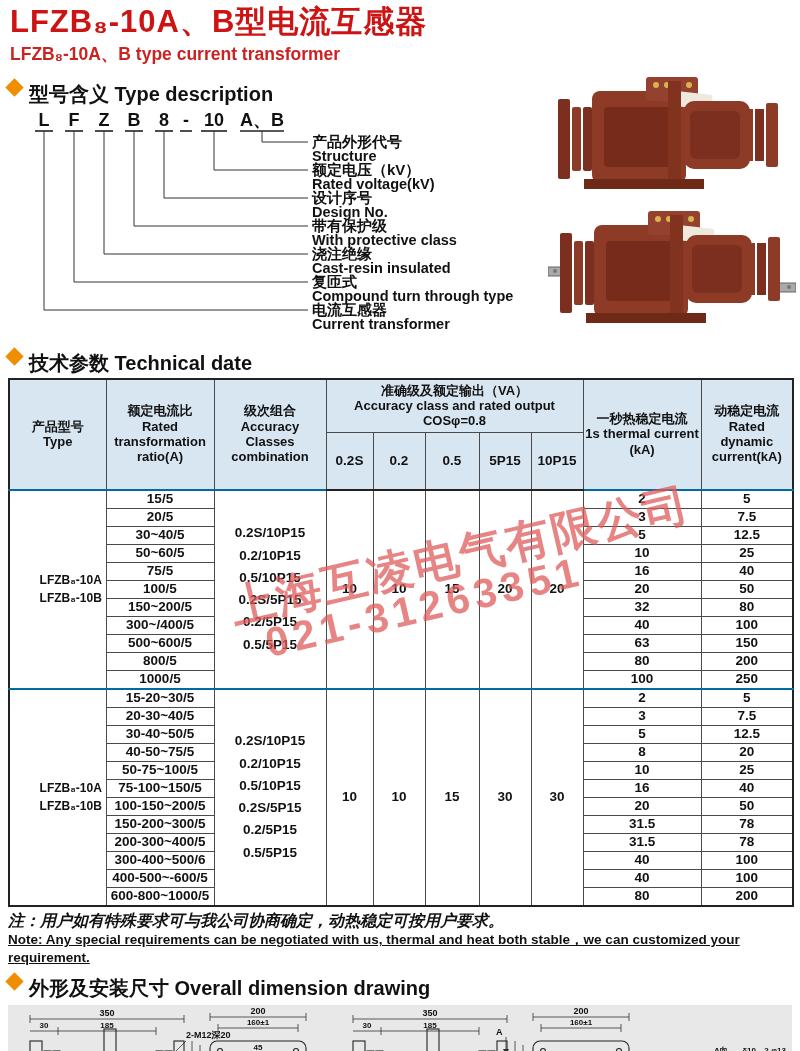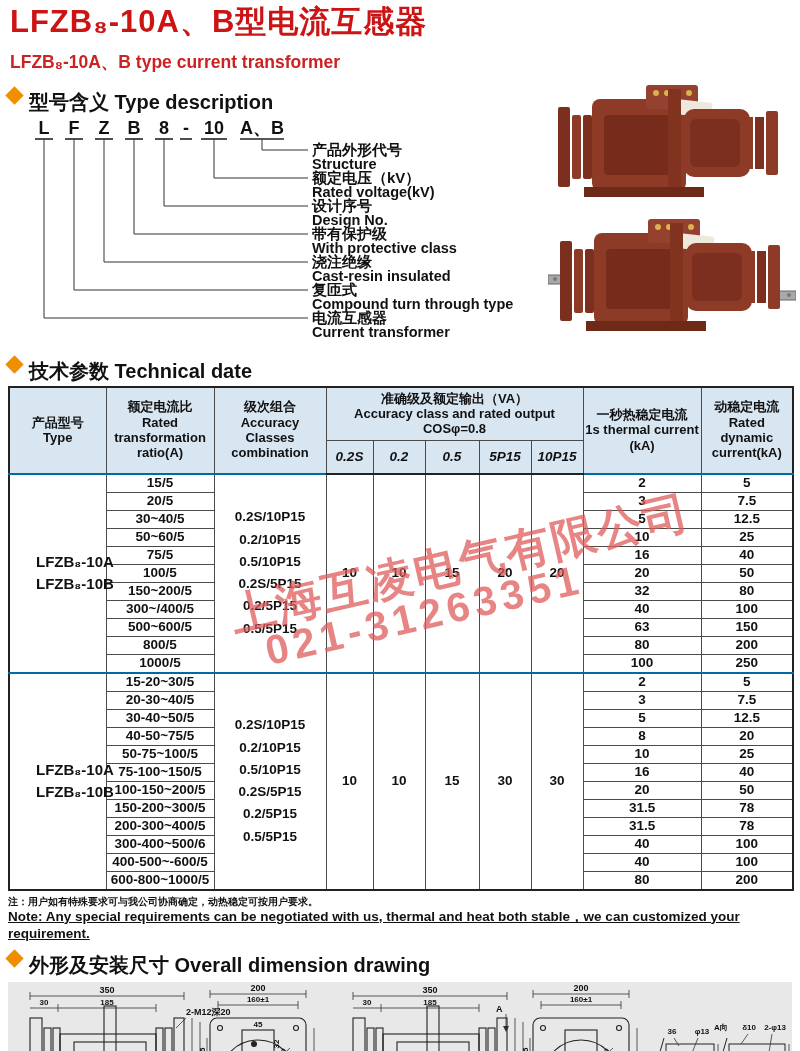--- a/index.html
+++ b/index.html
@@ -1,47 +1,47 @@
 <!DOCTYPE html>
 <html><head>
 <meta charset="utf-8">
 <style>
   html,body{margin:0;padding:0;background:#fff;}
   .page{position:relative;width:800px;height:1051px;background:#fff;overflow:hidden;
         font-family:"Liberation Sans","DejaVu Sans",sans-serif;color:#111;}
-  .title-cn{margin:4px 0 12px 10px;font-size:31px;font-weight:bold;color:#cc1414;letter-spacing:1px;line-height:1.15;}
+  .title-cn{margin:4px 0 4px 10px;font-size:31px;font-weight:bold;color:#cc1414;letter-spacing:1px;line-height:1.15;}
   .title-en{margin:0 0 16px 10px;font-size:17.5px;font-weight:bold;color:#cc2222;line-height:1.2;}
   .sec{display:flex;gap:8px;margin:9px 0 2px 8px;height:26px;}
   .diamond{width:13px;height:13px;background:#ef8f00;transform:rotate(45deg);flex:0 0 auto;}
   .sec h3{margin:0;font-size:20px;font-weight:bold;color:#111;}
   .diagram-row{position:relative;height:232px;}
   .code-svg{position:absolute;left:14px;top:0;}
   .code-svg text{fill:#111;}
   .code-svg .ltr{font-size:18px;font-weight:bold;}
   .code-svg .cn{font-size:15px;font-weight:bold;}
   .code-svg .en{font-size:14.5px;font-weight:bold;}
   .photos{position:absolute;top:-36px;right:2px;width:250px;}
   .photos svg{display:block;margin-bottom:12px;}
   
   .table-wrap{position:relative;margin-top:2px;}
   table.tech{border-collapse:collapse;table-layout:fixed;width:784px;margin-left:8px;border:2px solid #222;}
   .tech th,.tech td{border:1px solid #4a4a4a;text-align:center;vertical-align:middle;font-weight:bold;color:#111;padding:0;}
   .tech thead th{background:#d8e6f2;font-size:13px;line-height:1.18;padding:3px 1px;}
-  .tech thead .sub{font-size:13.5px;padding:8px 0;font-style:italic;}
+  .tech thead .sub{font-size:13.5px;padding:20px 0;}
   .tech thead tr:last-child th{border-bottom:2px solid #222;}
   .tech td{font-size:13.5px;height:17px;line-height:1.05;}
-  .tech td.type-cell div{font-size:15px;line-height:1.5;padding-left:26px;}
+  .tech td.type-cell div{font-size:12px;line-height:1.5;padding-left:26px;}
   .tech td.combo-cell div{font-size:13.5px;line-height:1.65;}
   .tech tr.block-start td{border-top:2px solid #0369a1;}
   .wm{position:absolute;pointer-events:none;transform:rotate(-13deg);color:#e05b5b;opacity:.74;
       font-weight:bold;white-space:nowrap;z-index:5;}
   .wm1{left:225px;top:148px;font-size:45px;letter-spacing:2px;}
   .wm2{left:262px;top:206px;font-size:41px;letter-spacing:5px;}
   .notes{margin:4px 0 0 8px;}
-  .note-cn{font-size:10px;font-weight:bold;line-height:1.3;}
+  .note-cn{font-size:16px;font-weight:bold;line-height:1.3;font-style:italic;}
   .note-en{font-size:13.5px;font-weight:bold;line-height:1.3;text-decoration:underline;}
   .panel{position:relative;margin:4px 8px 0 8px;width:784px;height:160px;background:#e8e8e8;}
   .panel svg text{fill:#111;}
   .dt{font-size:9px;font-weight:bold;}
   .dts{font-size:8px;font-weight:bold;}
   .cap{font-size:14px;font-weight:bold;}
   .dlbl{font-size:9.5px;font-weight:bold;}
 </style>
 </head>
 <body>

